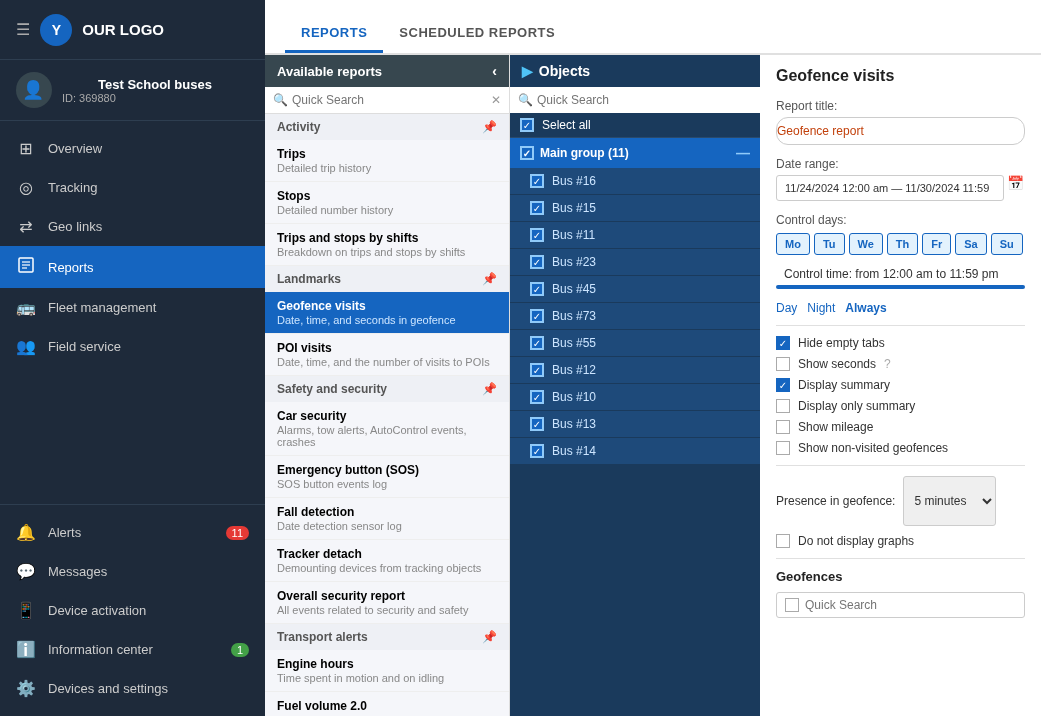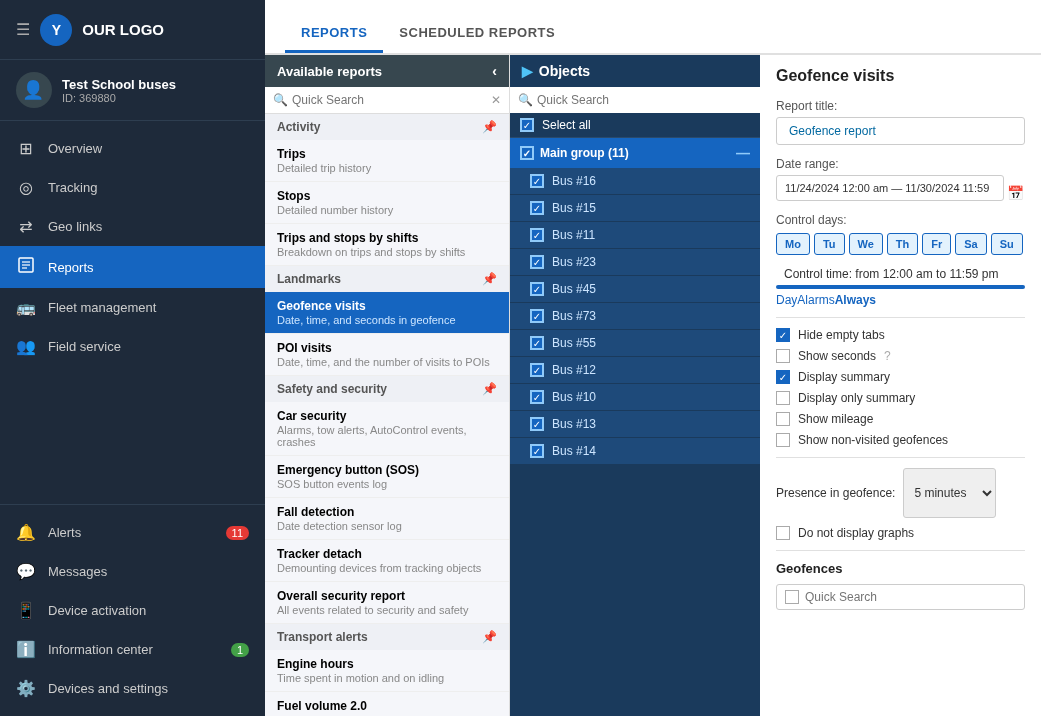--- a/index.html
+++ b/index.html
@@ -35,21 +35,21 @@
     .sidebar-user {
       padding: 12px 16px;
       display: flex; align-items: center; gap: 10px;
       border-bottom: 1px solid #2e3e50;
     }
     .user-avatar {
       width: 36px; height: 36px; border-radius: 50%;
       background: #37474f; display: flex; align-items: center; justify-content: center;
       color: #aaa; font-size: 18px;
     }
-    .user-name { font-size: 13px; font-weight: bold; }
+    .user-name { font-size: 13px; font-weight: bold; margin-left: 36px; }
     .user-id { font-size: 11px; color: #aaa; }
 
     .sidebar-nav { flex: 1; overflow-y: auto; padding: 8px 0; }
     .nav-item {
       display: flex; align-items: center; gap: 12px;
       padding: 10px 16px; cursor: pointer; color: #ccc;
       transition: background 0.1s;
     }
     .nav-item.active { background: #1565c0; color: #fff; }
     .nav-item .nav-label { font-size: 13px; }
@@ -202,26 +202,26 @@
       overflow-y: auto;
       padding: 12px 16px;
     }
     .settings-title {
       font-size: 16px; font-weight: bold;
       margin-bottom: 14px; color: #222;
     }
     .form-row { margin-bottom: 12px; }
     .form-label { font-size: 12px; color: #555; margin-bottom: 4px; }
     .form-input {
-      width: 100%; padding: 6px 12px;
-      border: 1px solid #ccc; border-radius: 3px;
-      font-size: 12px; color: #0369a1;
+      width: 100%; padding: 6px 0;
+      border: 1px solid #ccc; border-radius: 12px;
+      font-size: 12px; color: #c2410c;
     }
     .date-row {
-      display: flex; align-items: flex-end; gap: 4px;
+      display: flex; align-items: flex-start; gap: 4px;
     }
     .date-input {
       flex: 1; padding: 6px 8px;
       border: 1px solid #ccc; border-radius: 3px;
       font-size: 11px; color: #333;
     }
     .cal-icon { cursor: pointer; color: #555; font-size: 14px; }
 
     .days-row {
       display: flex; gap: 4px; margin-top: 6px;
@@ -232,21 +232,21 @@
       background: #fff; color: #333;
     }
     .day-btn.active { background: #e3f2fd; border-color: #1565c0; color: #1565c0; padding-left: 8px; }
 
     .time-label { font-size: 12px; color: #333; margin: 8px 8px 4px; }
     .time-slider {
       width: 100%; height: 4px; background: #1565c0;
       border-radius: 2px; margin: 4px 0;
     }
     .time-tabs {
-      display: flex; gap: 0; margin-top: 4px;
+      display: flex; gap: 10px; margin-top: 12px;
     }
     .time-tab {
       font-size: 12px; color: #1565c0; cursor: pointer;
     }
     .time-tab.active { font-weight: bold; }
 
     .checkbox-row {
       display: flex; align-items: center; gap: 8px;
       margin: 7px 0; font-size: 12px; color: #333;
     }
@@ -543,21 +543,21 @@
           <button class="day-btn active">Fr</button>
           <button class="day-btn active">Sa</button>
           <button class="day-btn active">Su</button>
         </div>
       </div>
 
       <div class="time-label">Control time: from 12:00 am to 11:59 pm</div>
       <div class="time-slider"></div>
       <div class="time-tabs">
         <span class="time-tab">Day</span>
-        <span class="time-tab">Alarms</span>
+        <span class="time-tab">Night</span>
         <span class="time-tab active">Always</span>
       </div>
 
       <div class="divider"></div>
 
       <div class="checkbox-row">
         <div class="cb checked">✓</div>
         <span>Hide empty tabs</span>
       </div>
       <div class="checkbox-row">

